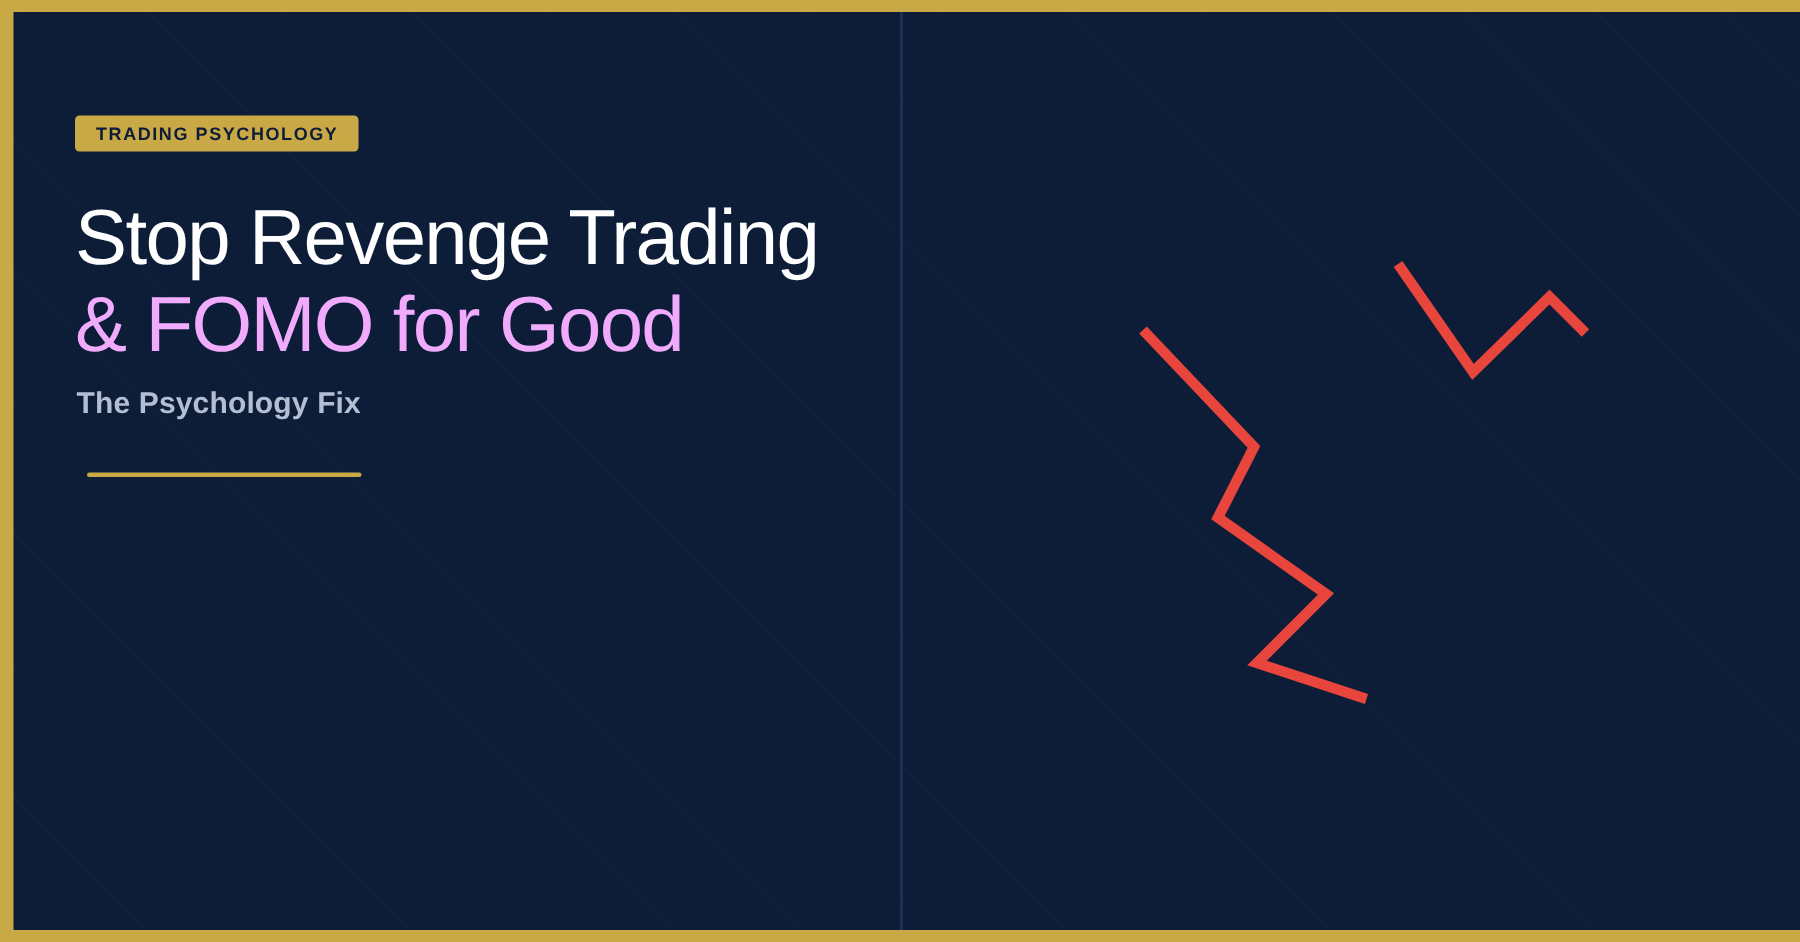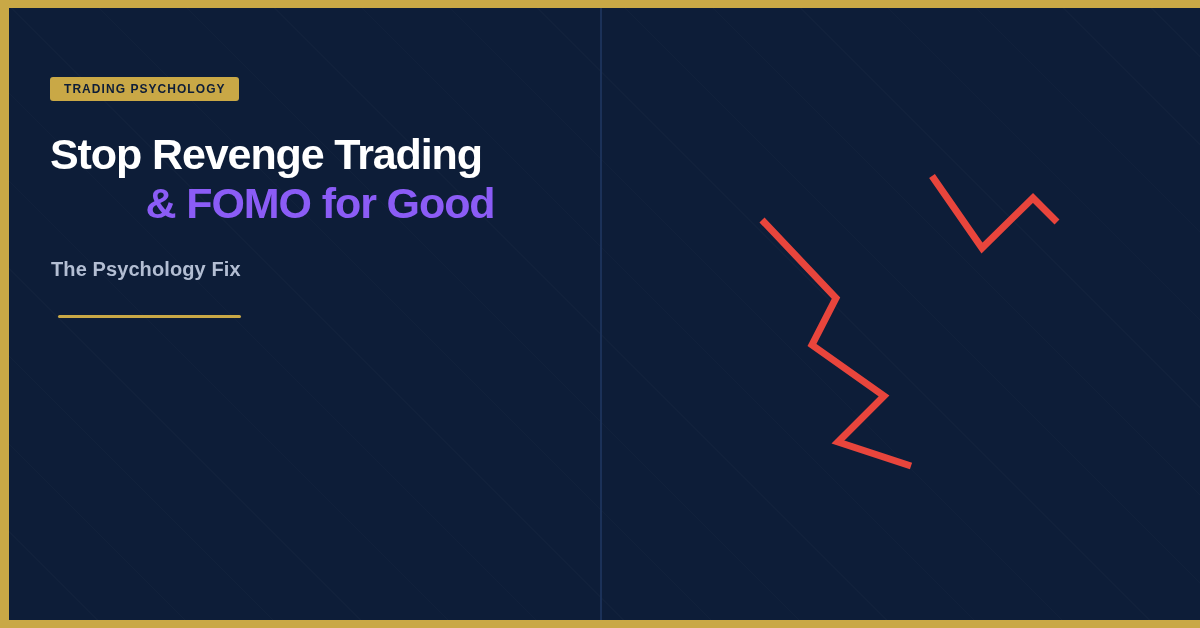--- a/index.html
+++ b/index.html
@@ -72,34 +72,33 @@
     line-height: 1;
     white-space: nowrap;
   }
 
   .headline {
     position: absolute;
     left: 0;
     top: 125px;
     width: 540px;
     margin: 0;
-    font-size: 43px;
-    font-weight: bold;
+    font-size: 52px;
+    font-weight: normal;
     line-height: 1.0;
     letter-spacing: -1.1px;
   }
   .headline .line1 {
     display: block;
     color: #ffffff;
   }
   .headline .line2 {
     display: block;
-    color: #8b5cf6;
+    color: #f0abfc;
     margin-top: 6px;
-    text-align: center;
   }
 
   .subtitle {
     position: absolute;
     left: 1px;
     top: 250px;
     margin: 0;
     font-size: 20px;
     font-weight: bold;
     color: #b3bed3;

